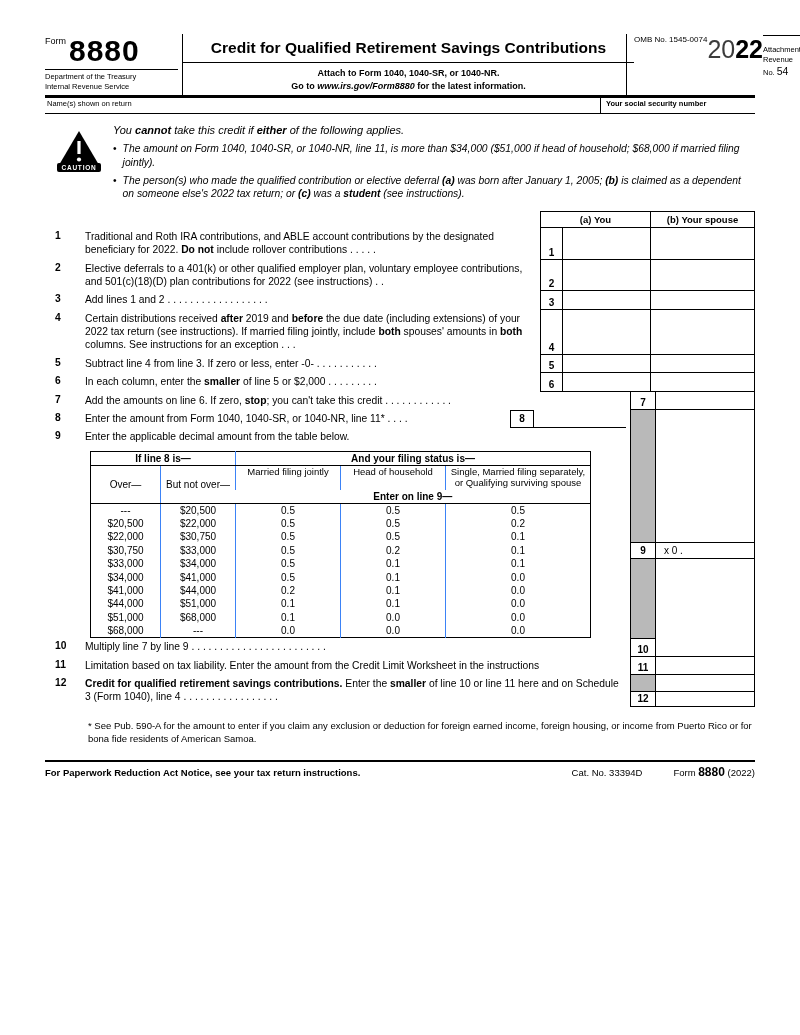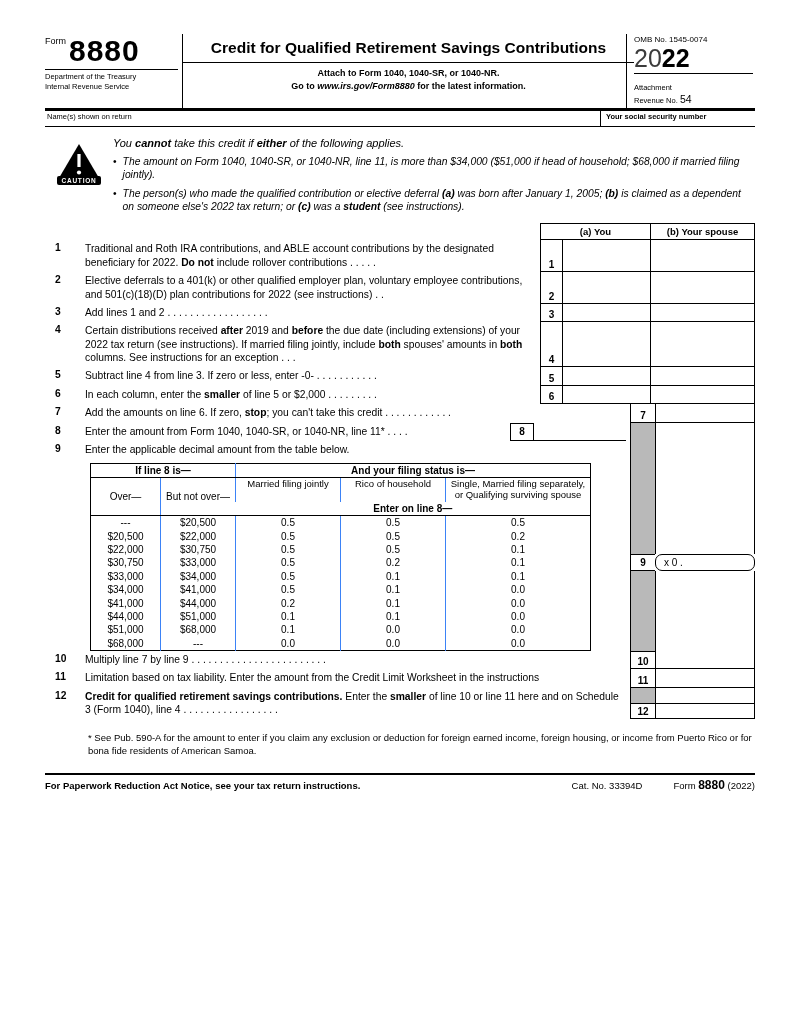--- a/index.html
+++ b/index.html
@@ -13,21 +13,21 @@
   
   .hdr { display:flex; border-bottom:3px solid #000; align-items:stretch; }
   .hdr-left { width:138px; border-right:1px solid #000; display:flex; flex-direction:column; justify-content:flex-start; padding:2px 4px 2px 0; }
   .form-word { font-size:9px; vertical-align:top; margin-right:3px; }
   .form-number { font-size:30px; font-weight:bold; letter-spacing:1px; line-height:1; }
   .dept { font-size:7.5px; border-top:1px solid #000; margin-top:3px; padding-top:2px; line-height:1.3; }
   .hdr-center { flex:1; border-right:1px solid #000; text-align:center; padding:5px 0 4px 8px; display:flex; flex-direction:column; }
   .form-title { font-size:15.5px; font-weight:bold; white-space:nowrap; border-bottom:1px solid #000; margin:0 -8px; padding-bottom:5px; }
   .attach-line { font-size:9px; font-weight:bold; margin-top:5px; }
   .goto-line { font-size:9px; font-weight:bold; margin-top:3px; }
-  .hdr-right { width:128px; padding:1px 2px 1px 7px; display:flex; flex-direction:column; }
+  .hdr-right { width:128px; padding:1px 2px 1px 7px; display:flex; flex-direction:row; }
   .omb { font-size:8px; white-space:nowrap; }
   .year { font-size:25px; line-height:1.05; margin:1px 0 2px 0; }
   .y20 { font-weight:400; color:#3c3c3c; }
   .y22 { font-weight:800; }
   .attachment { font-size:7.5px; border-top:1px solid #000; padding-top:9px; line-height:1.3; }
   .seq-no { font-size:10.5px; }
 
   
   .name-row { display:flex; border-bottom:1.5px solid #000; height:16px; }
   .name-cell { flex:1; font-size:7.5px; padding:1px 2px; }
@@ -73,21 +73,21 @@
   .th-top { font-weight:bold; border-bottom:1px solid #000; text-align:center; font-size:10px; padding:2px 0; }
   .th-over { font-weight:normal; text-align:center; vertical-align:middle; border-bottom:1px solid #000; font-size:10px; }
   .th-status { font-weight:normal; text-align:center; vertical-align:top; font-size:9.5px; line-height:1.15; padding-top:2px; }
   .th-enter { font-weight:bold; text-align:center; border-bottom:1px solid #000; font-size:10px; padding-bottom:2px; }
   .dec-table tbody td { text-align:center; padding:1.2px 2px; font-size:10px; }
   .rail { width:125px; flex:none; display:flex; flex-direction:column; }
   .rail-seg { display:flex; flex:none; }
   .rail-seg.grow { flex:1; }
   .rail-entry-row { display:flex; flex:none; height:17px; }
   .box9 { width:25px; flex:none; border-left:1px solid #000; border-top:1px solid #000; border-bottom:1px solid #000; background:#fff; display:flex; align-items:center; justify-content:center; font-weight:bold; font-size:10px; }
-  .entry9 { width:100px; flex:none; border-left:1px solid #000; border-right:1px solid #000; border-top:1px solid #000; border-bottom:1px solid #000; font-size:10px; padding:2px 0 0 8px;border-radius:7px; }
+  .entry9 { width:100px; flex:none; border-left:1px solid #000; border-right:1px solid #000; border-top:1px solid #000; border-bottom:1px solid #000; font-size:10px; padding:2px 0 0 8px; }
   .seg1 { height:95px; }
 
   .note-text { margin-left:45px; width:500px; text-align:center; font-size:10.3px; padding:2px 0 3px 0; }
 
   
   .col12 { width:25px; flex:none; border-left:1px solid #000; display:flex; flex-direction:column; }
   .col12 .gray-fill { flex:1; background:#b9b9b9; }
   .col12 .numbox12 { height:16px; border-top:1px solid #000; border-bottom:1px solid #000; display:flex; align-items:center; justify-content:center; font-weight:bold; font-size:10px; background:#fff; }
   .amt12 { width:100px; flex:none; border-left:1px solid #000; border-right:1px solid #000; display:flex; flex-direction:column; }
   .amt12 .white-fill { flex:1; }
@@ -271,25 +271,25 @@
         </colgroup>
         <thead>
           <tr>
             <th colspan="2" class="th-top">If line 8 is—</th>
             <th colspan="3" class="th-top">And your filing status is—</th>
           </tr>
           <tr>
             <th rowspan="2" class="th-over">Over—</th>
             <th rowspan="2" class="th-over">But not over—</th>
             <th class="th-status">Married filing jointly</th>
-            <th class="th-status">Rico of household</th>
+            <th class="th-status">Head of household</th>
             <th class="th-status">Single, Married filing separately, or Qualifying surviving spouse</th>
           </tr>
           <tr>
-            <th colspan="3" class="th-enter">Enter on line 8—</th>
+            <th colspan="3" class="th-enter">Enter on line 9—</th>
           </tr>
         </thead>
         <tbody>
             <tr>
               <td>---</td>
               <td>$20,500</td>
               <td>0.5</td>
               <td>0.5</td>
               <td>0.5</td>
             </tr>

